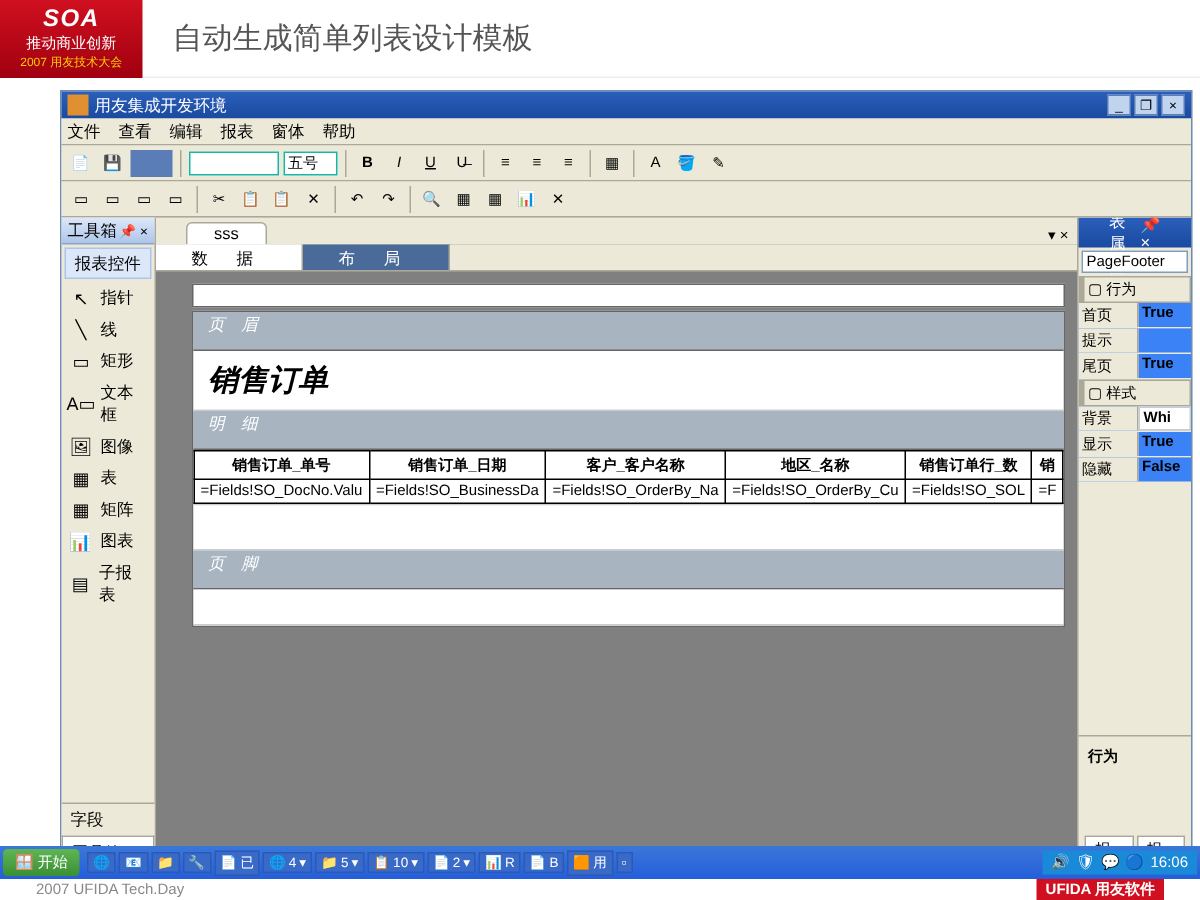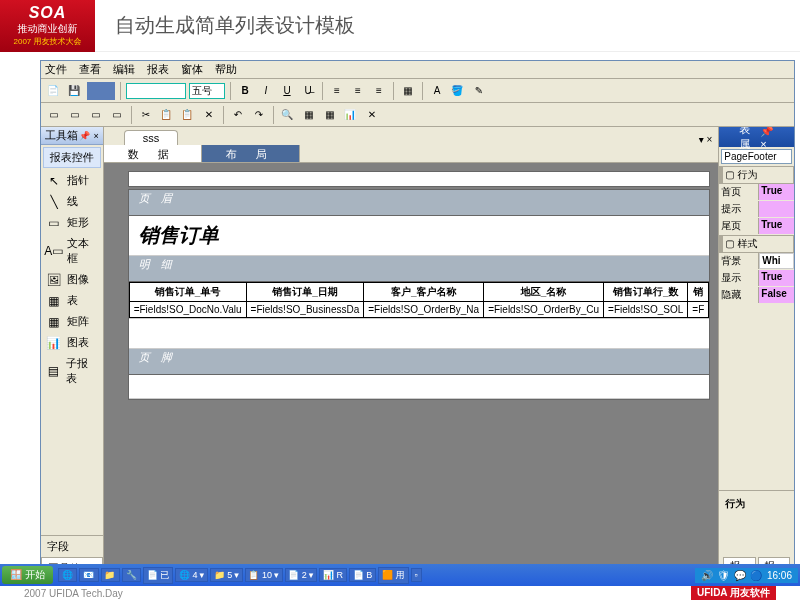--- a/index.html
+++ b/index.html
@@ -54,21 +54,21 @@
 .report-title { font-size: 20px; font-style: italic; font-weight: bold; font-family: "SimSun"; }
 .tbl { width: 100%; border-collapse: collapse; font-size: 10px; }
 .tbl th, .tbl td { border: 1px solid #000; padding: 2px 4px; text-align: left; white-space: nowrap; overflow: hidden; }
 .tbl th { font-weight: bold; text-align: center; background: #fff; }
 .footer-space { height: 140px; background: #808080; }
 
 .right-panel { width: 100px; background: #ece9d8; border-left: 1px solid #aca899; display: flex; flex-direction: column; font-size: 10px; }
 .prop-header { height: 20px; background: linear-gradient(#2b5fbb, #1a4aa0); color: #fff; padding: 2px 20px; font-size: 11px; display: flex; align-items: center; }
 .prop-combo { margin: 2px; border: 1px solid #7f9db9; background: #fff; padding: 1px 2px; }
 .prop-cat { background: #ece9d8; padding: 1px 2px; border: 1px solid #aca899; border-left: 4px solid #aca899; }
-.prop-row { display: flex; border-bottom: 1px solid #ece9d8; background: #f0abfc; }
+.prop-row { display: flex; border-bottom: 1px solid #ece9d8; background: #3b82f6; }
 .prop-row .k { width: 40px; padding: 1px 2px; background: #ece9d8; border-right: 1px solid #aca899; }
 .prop-row .v { flex: 1; padding: 1px 2px; font-weight: bold; overflow: hidden; }
 .right-bottom { margin-top: auto; border-top: 1px solid #aca899; padding: 2px; }
 .right-btabs { display: flex; gap: 2px; padding: 2px; }
 .right-btab { border: 1px solid #aca899; padding: 1px 6px; font-size: 10px; background: #fff; }
 
 .taskbar { position: absolute; bottom: 14px; left: 0; width: 800px; height: 22px; background: linear-gradient(#3b77d8, #245edb); display: flex; align-items: center; font-size: 10px; color: #fff; padding: 0 2px; }
 .start-btn { background: linear-gradient(#5fb556, #3a8f32); padding: 2px 8px; border-radius: 3px; margin-right: 4px; }
 .task-item { background: #3a6ac8; border: 1px solid #2a5ab8; padding: 1px 3px; margin: 0 1px; display: flex; align-items: center; gap: 2px; font-size: 9px; }
 .tray { margin-left: auto; background: #1a8ad8; padding: 2px 6px; display: flex; align-items: center; gap: 4px; }
@@ -82,20 +82,29 @@
 <div class="slide-header">
   <div class="logo-box">
     <div class="soa">SOA</div>
     <div>推动商业创新</div>
     <div class="year">2007 用友技术大会</div>
   </div>
   <div class="slide-title">自动生成简单列表设计模板</div>
 </div>
 
 <div class="app-window">
+  <div class="titlebar">
+    <div class="tb-icon"></div>
+    <span>用友集成开发环境</span>
+    <div class="wbtns">
+      <div class="wbtn">_</div>
+      <div class="wbtn">❐</div>
+      <div class="wbtn">×</div>
+    </div>
+  </div>
 
   <div class="menubar">
     <span>文件</span>
     <span>查看</span>
     <span>编辑</span>
     <span>报表</span>
     <span>窗体</span>
     <span>帮助</span>
   </div>
 

